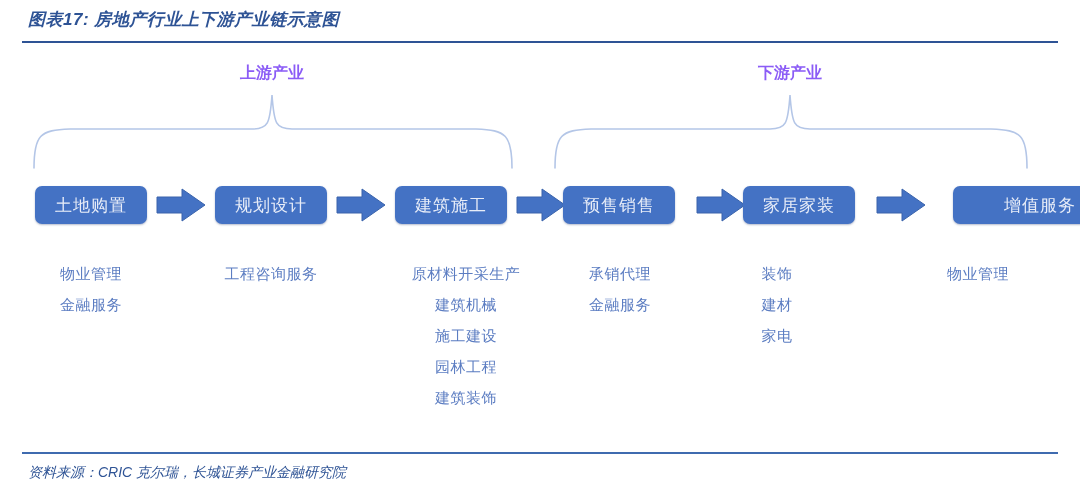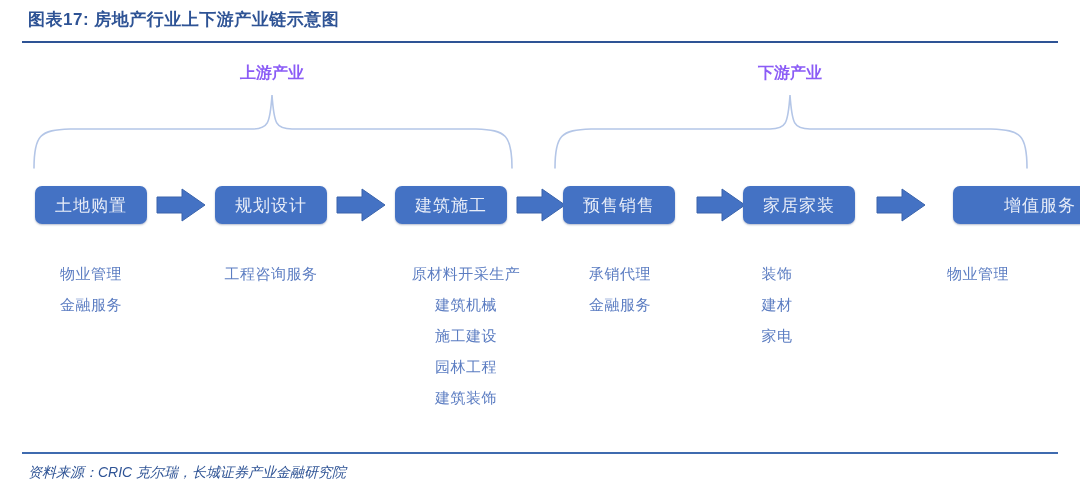--- a/index.html
+++ b/index.html
@@ -8,21 +8,21 @@
     background:#ffffff;
     font-family:"Liberation Sans","DejaVu Sans",sans-serif;
     overflow:hidden;
     position:relative;
   }
   #canvas{position:absolute;left:0;top:0;width:1080px;height:494px;}
 
   
   .fig-title{
     position:absolute;left:28px;top:8px;
-    font-size:17px;font-weight:bold;
+    font-size:17px;font-style:italic;font-weight:bold;
     color:#2E5395;letter-spacing:.5px;
     white-space:nowrap;
   }
   .rule{
     position:absolute;left:22px;width:1036px;height:2px;
     background:#2E5395;
   }
   .rule.top{top:41px;}
   .rule.bottom{top:452px;height:1.6px;background:#3F6BAF;}
 

